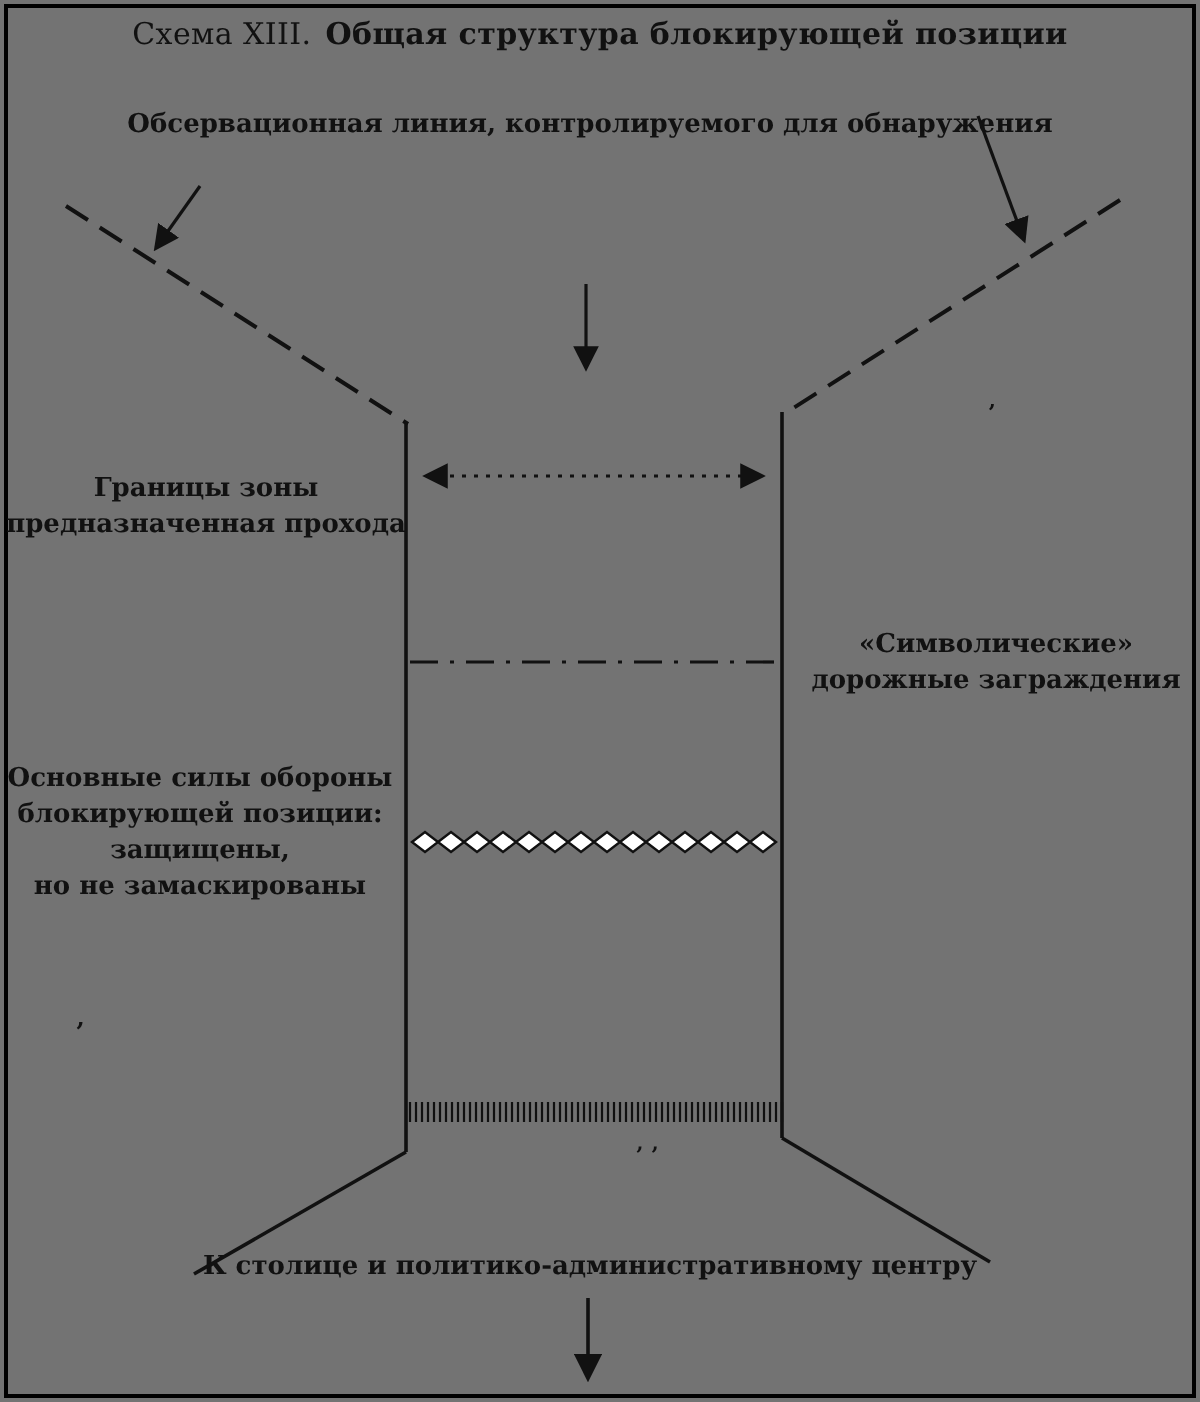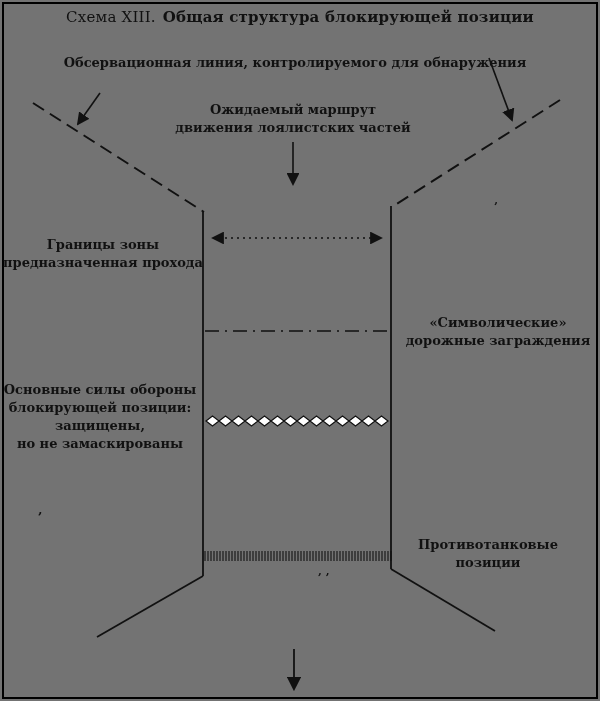--- a/index.html
+++ b/index.html
@@ -67,47 +67,42 @@
   <div class="frame"></div>
 
   <div class="title">
     <span class="prefix">Схема XIII.</span><span class="main">Общая структура блокирующей позиции</span>
   </div>
 
   <div class="lbl" style="left:295px; top:54px;">
     <div>Обсервационная линия, контролируемого для обнаружения</div>
   </div>
 
-  <div class="lbl" style="left:293px; top:101px;">
-    <div>Ожидаемый маршрут</div>
-    <div>движения лоялистских частей</div>
-  </div>
 
   <div class="lbl" style="left:103px; top:236px;">
     <div>Границы зоны</div>
     <div>предназначенная прохода</div>
   </div>
 
   <div class="lbl" style="left:498px; top:314px;">
     <div>«Символические»</div>
     <div>дорожные заграждения</div>
   </div>
 
   <div class="lbl" style="left:100px; top:381px;">
     <div>Основные силы обороны</div>
     <div>блокирующей позиции:</div>
     <div>защищены,</div>
     <div>но не замаскированы</div>
   </div>
 
-  <div class="lbl" style="left:488px; top:536px;">
-    <div>Противотанковые</div>
-    <div>позиции</div>
-  </div>
-
+
+  <div class="lbl" style="left:295px; top:625px;">
+    <div>К столице и политико-административному центру</div>
+  </div>
 
   <div class="artifact" style="left:38px; top:502px;">‚</div>
   <div class="artifact" style="left:318px; top:565px; font-size:11px;">‚ ‚</div>
   <div class="artifact" style="left:494px; top:200px; font-size:11px;">’</div>
 
   <svg id="diagram-svg" class="diagram" viewBox="0 0 600 701">
     <defs>
       <marker id="arrowhead" viewBox="0 0 10 10" refX="8.5" refY="5" markerWidth="8" markerHeight="8" orient="auto-start-reverse">
         <path d="M0,0 L10,5 L0,10 z" fill="#111111"></path>
       </marker>

